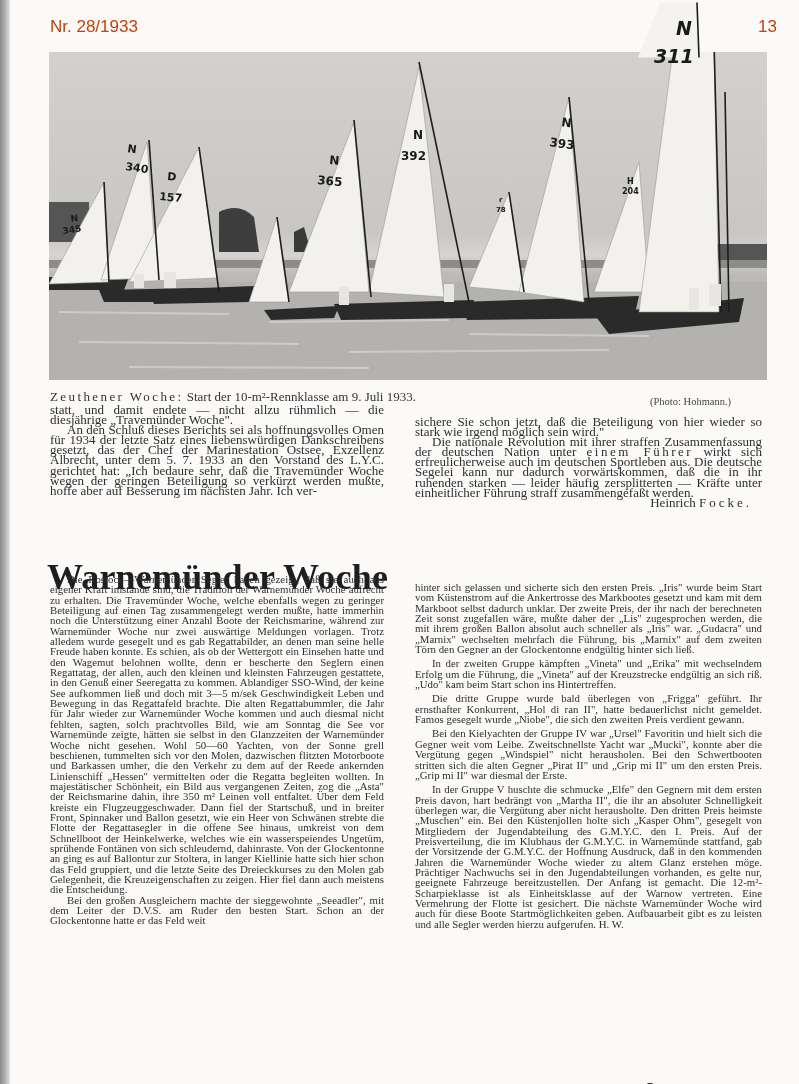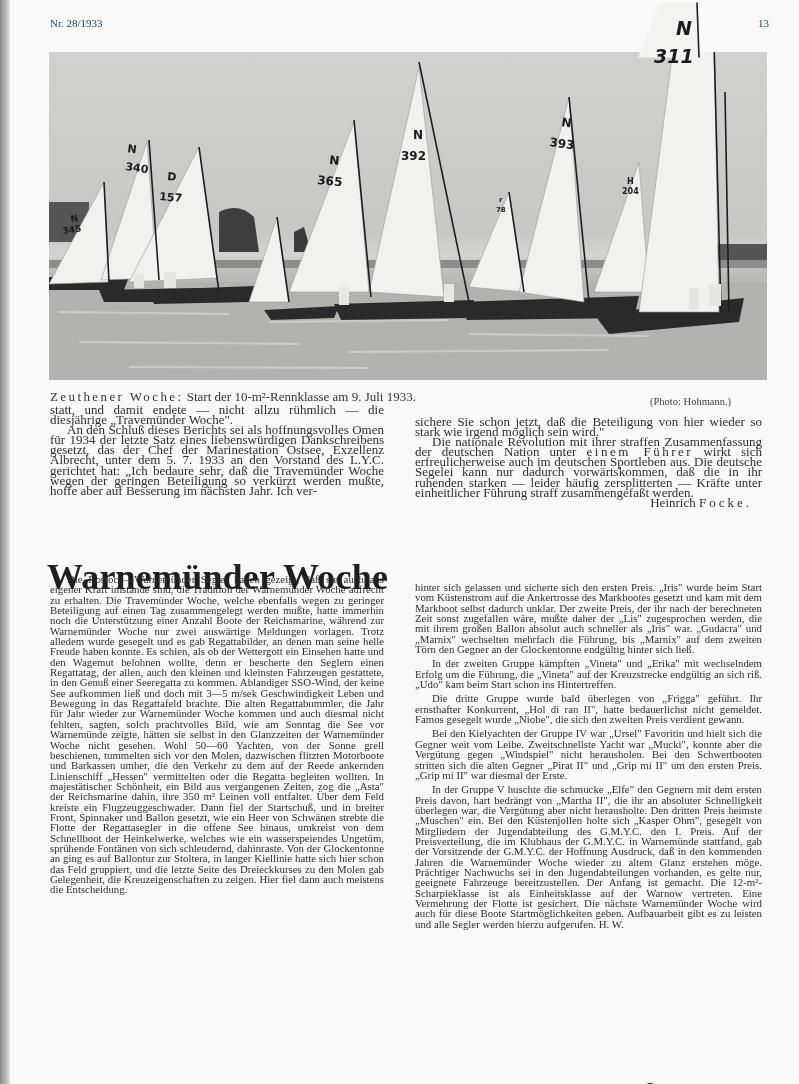--- a/index.html
+++ b/index.html
@@ -6,21 +6,21 @@
   body {
     width: 799px; height: 1084px; position: relative; overflow: hidden;
     background: #fbfaf8;
     font-family: "DejaVu Serif", "Liberation Serif", serif;
     color: #2a2a2a;
   }
   .edge {
     position: absolute; left: 0; top: 0; width: 10px; height: 1084px;
     background: linear-gradient(to right, #8a8a8a, #b8b8b8 60%, #e6e4e0);
   }
-  .hdr { position: absolute; top: 17px; font-family: Liberation Serif, serif; font-size: 11px; color: #0c4a6e; }
+  .hdr { position: absolute; top: 17px; font-family: Liberation Sans, sans-serif; font-size: 17px; color: #c2410c; }
   .hdr.left { left: 50px; }
   .hdr.right { left: 758px; }
 
   
   .photo {
     position: absolute; left: 49px; top: 52px; width: 718px; height: 328px;
     background: linear-gradient(to bottom, #d3d1cd 0%, #c9c7c3 55%, #d6d4d0 62%, #bcbab6 68%, #a9a7a3 100%);
     overflow: hidden;
   }
   .photo svg { position: absolute; left: 0; top: 0; }
@@ -180,20 +180,21 @@
 <div class="col col-tr">
   <p>sichere Sie schon jetzt, daß die Beteiligung von hier wieder so stark wie irgend möglich sein wird."</p>
   <p class="ind"><span>Die nationale Revolution mit ihrer straffen Zusammenfassung der deutschen Nation unter </span><span class="sp">einem Führer</span><span> wirkt sich erfreulicherweise auch im deutschen Sportleben aus. Die deutsche Segelei kann nur dadurch vorwärtskommen, daß die in ihr ruhenden starken — leider häufig zersplitterten — Kräfte unter einheitlicher Führung straff zusammengefaßt werden.</span></p>
   <p class="signature"><span>Heinrich </span><span class="sp">Focke.</span></p>
 </div>
 
 <h1 class="title"><span>Warnemünder Woche</span></h1>
 
 <div class="col col-bl">
   <p class="ind">Die Rostock—Warnemünder Segler haben gezeigt, daß sie auch aus eigener Kraft imstande sind, die Tradition der Warnemünder Woche aufrecht zu erhalten. Die Travemünder Woche, welche ebenfalls wegen zu geringer Beteiligung auf einen Tag zusammengelegt werden mußte, hatte immerhin noch die Unterstützung einer Anzahl Boote der Reichsmarine, während zur Warnemünder Woche nur zwei auswärtige Meldungen vorlagen. Trotz alledem wurde gesegelt und es gab Regattabilder, an denen man seine helle Freude haben konnte. Es schien, als ob der Wettergott ein Einsehen hatte und den Wagemut belohnen wollte, denn er bescherte den Seglern einen Regattatag, der allen, auch den kleinen und kleinsten Fahrzeugen gestattete, in den Genuß einer Seeregatta zu kommen. Ablandiger SSO-Wind, der keine See aufkommen ließ und doch mit 3—5 m/sek Geschwindigkeit Leben und Bewegung in das Regattafeld brachte. Die alten Regattabummler, die Jahr für Jahr wieder zur Warnemünder Woche kommen und auch diesmal nicht fehlten, sagten, solch prachtvolles Bild, wie am Sonntag die See vor Warnemünde zeigte, hätten sie selbst in den Glanzzeiten der Warnemünder Woche nicht gesehen. Wohl 50—60 Yachten, von der Sonne grell beschienen, tummelten sich vor den Molen, dazwischen flitzten Motorboote und Barkassen umher, die den Verkehr zu dem auf der Reede ankernden Linienschiff „Hessen" vermittelten oder die Regatta begleiten wollten. In majestätischer Schönheit, ein Bild aus vergangenen Zeiten, zog die „Asta" der Reichsmarine dahin, ihre 350 m² Leinen voll entfaltet. Über dem Feld kreiste ein Flugzeuggeschwader. Dann fiel der Startschuß, und in breiter Front, Spinnaker und Ballon gesetzt, wie ein Heer von Schwänen strebte die Flotte der Regattasegler in die offene See hinaus, umkreist von dem Schnellboot der Heinkelwerke, welches wie ein wasserspeiendes Ungetüm, sprühende Fontänen von sich schleudernd, dahinraste. Von der Glockentonne an ging es auf Ballontur zur Stoltera, in langer Kiellinie hatte sich hier schon das Feld gruppiert, und die letzte Seite des Dreieckkurses zu den Molen gab Gelegenheit, die Kreuzeigenschaften zu zeigen. Hier fiel dann auch meistens die Entscheidung.</p>
+  <p class="ind">Bei den großen Ausgleichern machte der sieggewohnte „Seeadler", mit dem Leiter der D.V.S. am Ruder den besten Start. Schon an der Glockentonne hatte er das Feld weit</p>
 </div>
 
 <div class="col col-br">
   <p>hinter sich gelassen und sicherte sich den ersten Preis. „Iris" wurde beim Start vom Küstenstrom auf die Ankertrosse des Markbootes gesetzt und kam mit dem Markboot selbst dadurch unklar. Der zweite Preis, der ihr nach der berechneten Zeit sonst zugefallen wäre, mußte daher der „Lis" zugesprochen werden, die mit ihrem großen Ballon absolut auch schneller als „Iris" war. „Gudacra" und „Marnix" wechselten mehrfach die Führung, bis „Marnix" auf dem zweiten Törn den Gegner an der Glockentonne endgültig hinter sich ließ.</p>
   <p class="ind gap">In der zweiten Gruppe kämpften „Vineta" und „Erika" mit wechselndem Erfolg um die Führung, die „Vineta" auf der Kreuzstrecke endgültig an sich riß. „Udo" kam beim Start schon ins Hintertreffen.</p>
   <p class="ind gap">Die dritte Gruppe wurde bald überlegen von „Frigga" geführt. Ihr ernsthafter Konkurrent, „Hol di ran II", hatte bedauerlichst nicht gemeldet. Famos gesegelt wurde „Niobe", die sich den zweiten Preis verdient gewann.</p>
   <p class="ind gap">Bei den Kielyachten der Gruppe IV war „Ursel" Favoritin und hielt sich die Gegner weit vom Leibe. Zweitschnellste Yacht war „Mucki", konnte aber die Vergütung gegen „Windspiel" nicht herausholen. Bei den Schwertbooten stritten sich die alten Gegner „Pirat II" und „Grip mi II" um den ersten Preis. „Grip mi II" war diesmal der Erste.</p>
   <p class="ind gap">In der Gruppe V huschte die schmucke „Elfe" den Gegnern mit dem ersten Preis davon, hart bedrängt von „Martha II", die ihr an absoluter Schnelligkeit überlegen war, die Vergütung aber nicht herausholte. Den dritten Preis heimste „Muschen" ein. Bei den Küstenjollen holte sich „Kasper Ohm", gesegelt von Mitgliedern der Jugendabteilung des G.M.Y.C. den I. Preis. Auf der Preisverteilung, die im Klubhaus der G.M.Y.C. in Warnemünde stattfand, gab der Vorsitzende der G.M.Y.C. der Hoffnung Ausdruck, daß in den kommenden Jahren die Warnemünder Woche wieder zu altem Glanz erstehen möge. Prächtiger Nachwuchs sei in den Jugendabteilungen vorhanden, es gelte nur, geeignete Fahrzeuge bereitzustellen. Der Anfang ist gemacht. Die 12-m²-Scharpieklasse ist als Einheitsklasse auf der Warnow vertreten. Eine Vermehrung der Flotte ist gesichert. Die nächste Warnemünder Woche wird auch für diese Boote Startmöglichkeiten geben. Aufbauarbeit gibt es zu leisten und alle Segler werden hierzu aufgerufen.    H. W.</p>
 </div>
 

